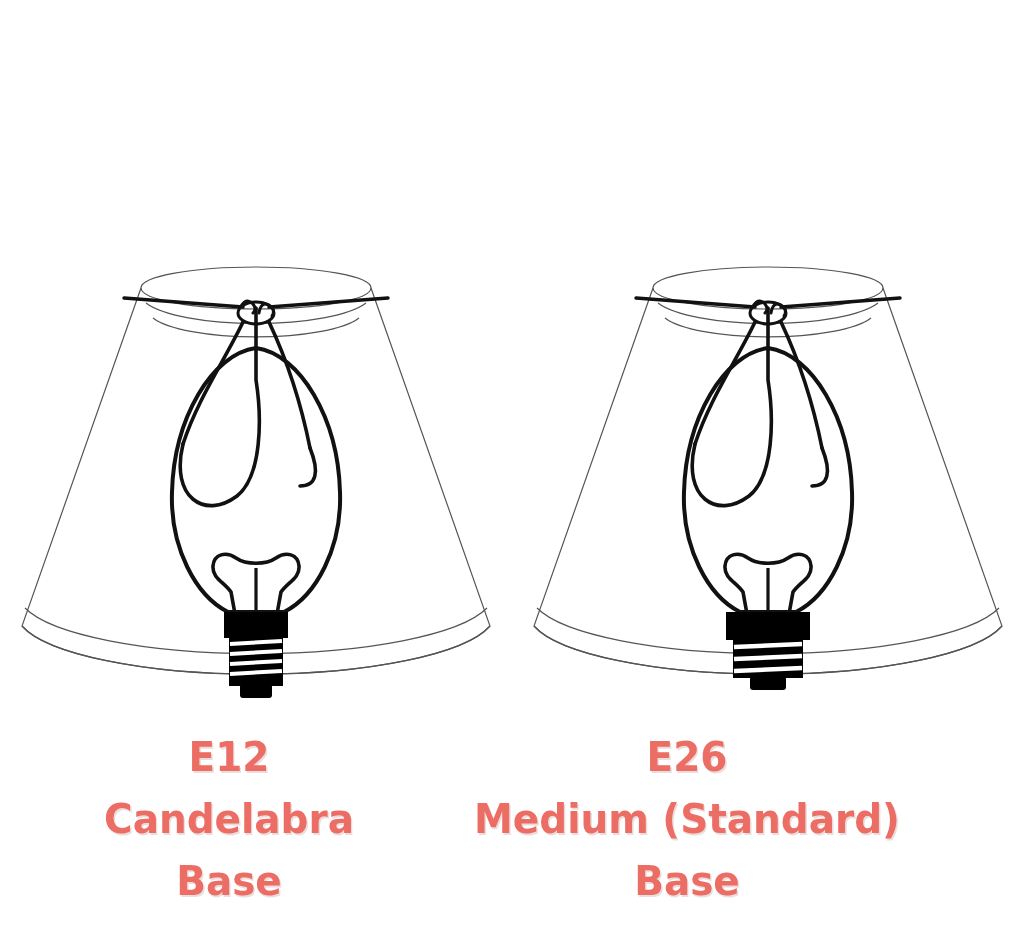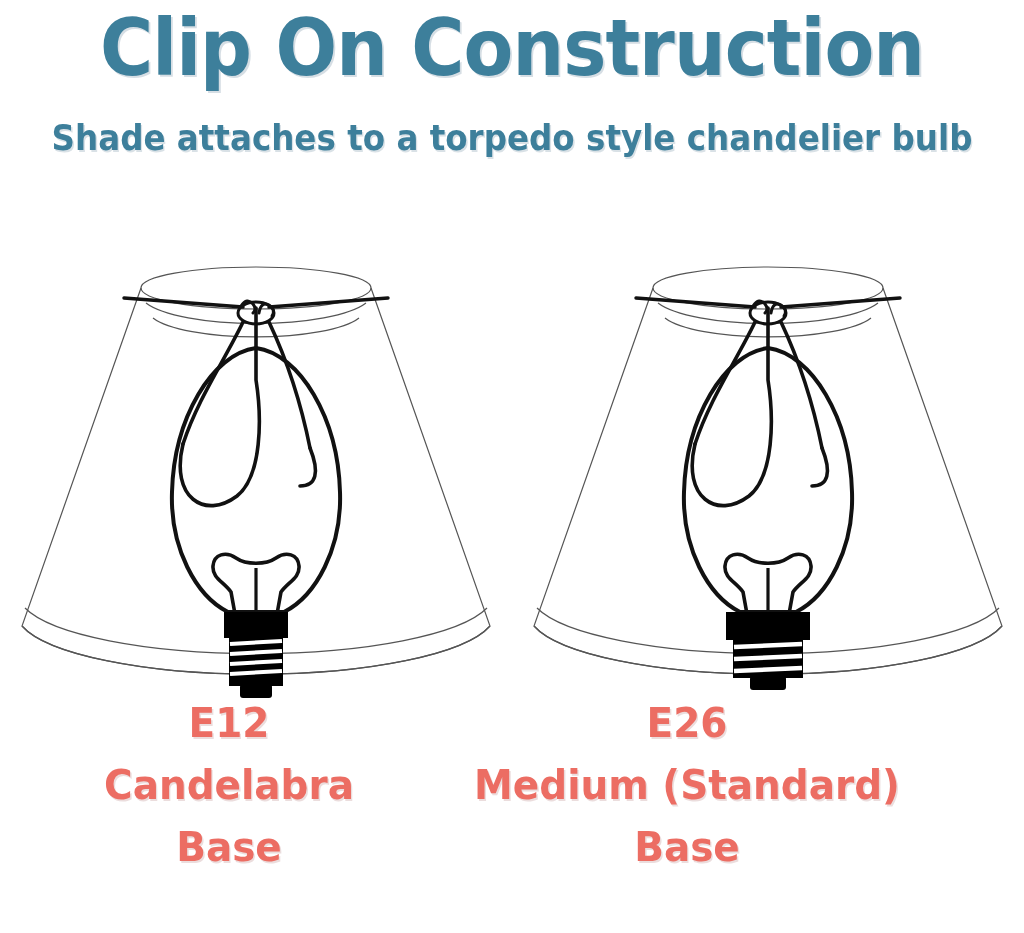--- a/index.html
+++ b/index.html
@@ -77,21 +77,21 @@
   .figure svg {
     display: block;
     width: 512px;
     height: 470px;
   }
 
   
   .captions {
     position: absolute;
     left: 0;
-    top: 692px;
+    top: 726px;
     width: 916px;
     height: 207px;
     display: flex;
     flex-direction: row;
   }
   .caption {
     width: 512px;
     text-align: center;
     font-family: "DejaVu Sans", "Liberation Sans", sans-serif;
     font-weight: 700;
@@ -105,24 +105,20 @@
   .caption .line {
     display: block;
     white-space: nowrap;
   }
 </style>
 </head>
 <body>
 
 <div class="page">
 
-  <div class="header">
-    <h1 class="main-title">Clip On Construction</h1>
-    <h2 class="sub-title">Shade attaches to a torpedo style chandelier bulb</h2>
-  </div>
 
   <div class="figures">
 
     <div class="figure">
       <svg viewBox="0 0 512 470" xmlns="http://www.w3.org/2000/svg">
         <g fill="none" stroke="#555555" stroke-width="1.2">
 
           <ellipse cx="256" cy="40" rx="115" ry="21"></ellipse>
 
           <path d="M141 40 L22 378 A 240 62 0 0 0 490 378 L371 40"></path>

